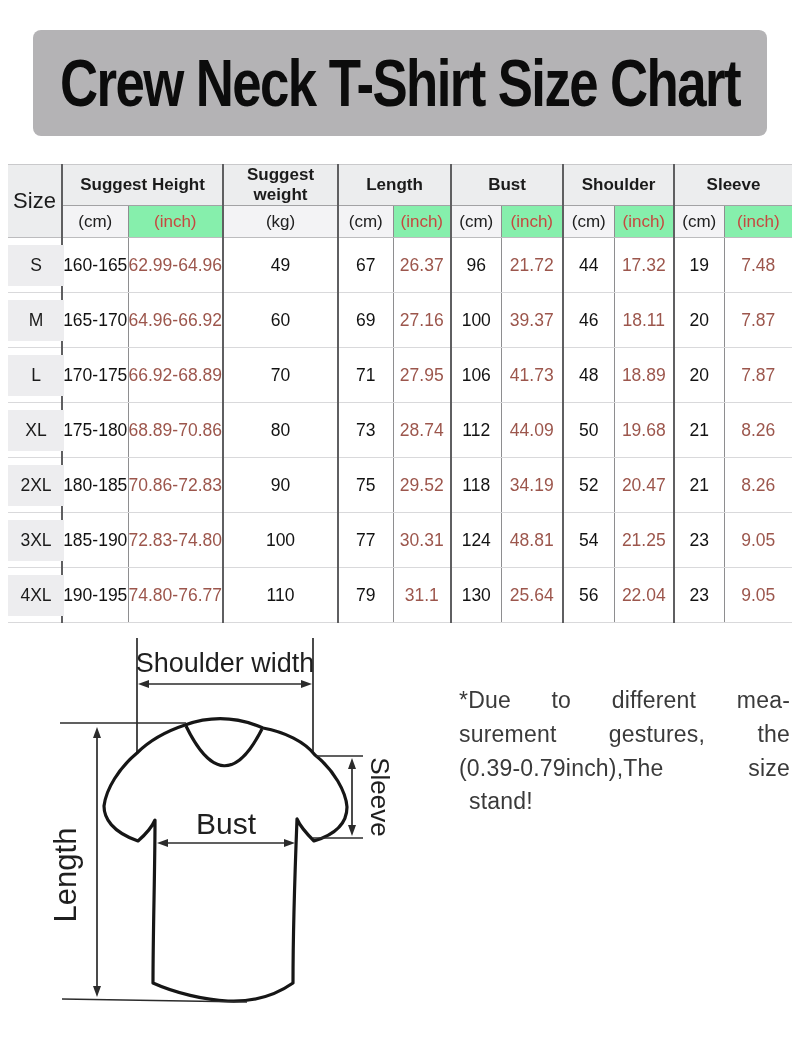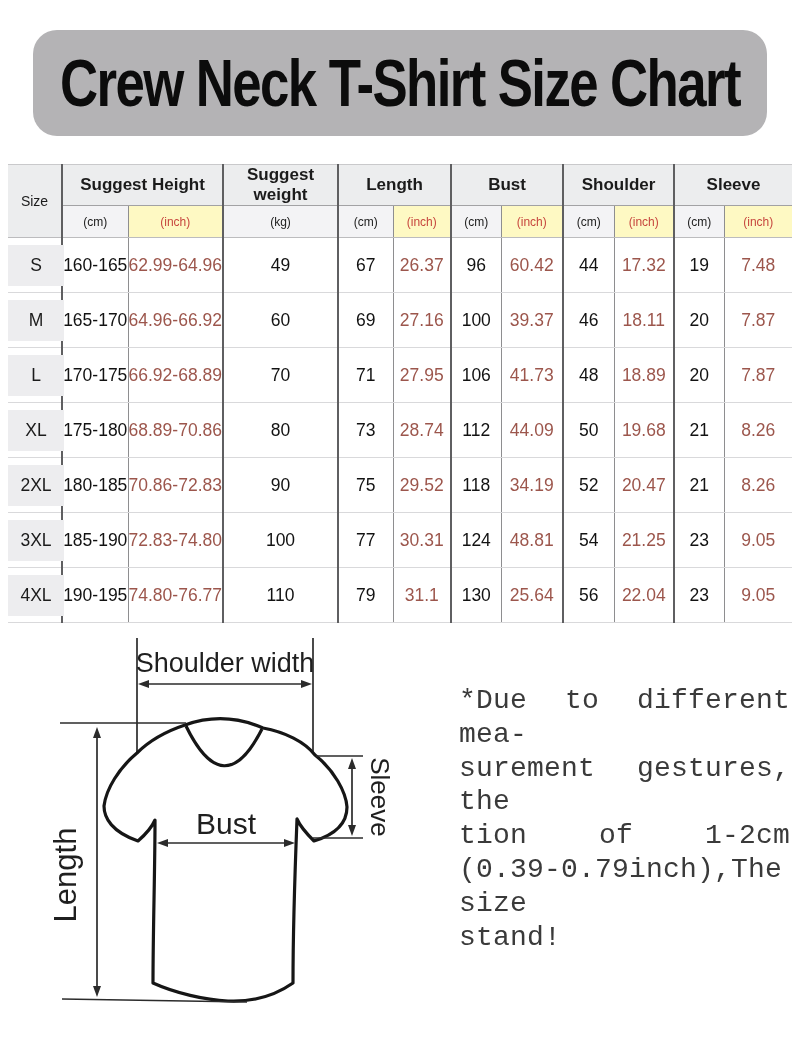--- a/index.html
+++ b/index.html
@@ -5,21 +5,21 @@
   html,body { margin:0; padding:0; }
   body {
     width:800px; height:1040px; position:relative; overflow:hidden;
     background:#ffffff;
     font-family:"Liberation Sans", sans-serif;
   }
 
   
   .banner {
     position:absolute; left:33px; top:30px; width:734px; height:106px;
-    background:#b4b3b5; border-radius:24px;
+    background:#b4b3b5; border-radius:8px;
     display:flex; align-items:center; justify-content:center;
   }
   .banner h1 {
     margin:0; font-size:66px; font-weight:700; color:#0c0c0c;
     white-space:nowrap; letter-spacing:-2px;
     transform:scaleX(0.80);
     font-family:"Liberation Sans", sans-serif;
   }
 
   
@@ -30,28 +30,28 @@
   .size-table th, .size-table td {
     text-align:center; vertical-align:middle; padding:0;
     font-family:"Liberation Sans", sans-serif;
   }
   .size-table thead th { border-top:1px solid #c9c9cb; }
   .size-table th.group {
     background:#ecedee; font-size:17px; font-weight:700; color:#1b1b1b;
     height:32px; border-bottom:1px solid #a2a2a4;
   }
   .size-table th.size-h {
-    background:#ecedee; font-size:14px; font-weight:400; color:#1b1b1b;
+    background:#ecedee; font-size:22px; font-weight:400; color:#1b1b1b;
     border-bottom:1px solid #bcbcbe;
   }
   .size-table th.sub {
-    background:#f3f3f5; font-weight:400; font-size:12px; color:#202020;
+    background:#f3f3f5; font-weight:400; font-size:17px; color:#202020;
     height:31px; border-bottom:1px solid #bcbcbe;
   }
-  .size-table th.sub.inch { color:#c7473f; background:#fef9c3; }
+  .size-table th.sub.inch { color:#c7473f; background:#86efac; }
   .size-table tbody td {
     height:54px; font-size:17.5px; color:#121212; background:#fff;
     border-bottom:1px solid #d9d9db;
   }
   .size-table tbody td.inch { color:#9c564c; }
   .gsep { border-left:2px solid #5f5f61; }
   .isep { border-left:1px solid #8e8e90; }
   .size-chip {
     display:inline-block; background:#ededef; padding:10px 12px;
     min-width:32px; font-size:17.5px; color:#1b1b1b;
@@ -61,25 +61,25 @@
   svg.diagram { position:absolute; left:30px; top:630px; }
   .shirt { fill:#ffffff; stroke:#161616; stroke-width:3.2; stroke-linejoin:round; }
   .shirt-line { fill:none; stroke:#161616; stroke-width:3.2; }
   .measure { stroke:#2b2b2b; stroke-width:1.7; }
   .mhead { fill:#2b2b2b; }
   .dlabel { fill:#1f1f1f; font-family:"Liberation Sans", sans-serif; }
 
   
   .note { position:absolute; left:459px; top:684px; width:331px; }
   .note-line {
-    font-size:28px; line-height:33.8px; color:#3a3a3a;
+    font-size:23px; line-height:33.8px; color:#3a3a3a;
     text-align:justify; text-align-last:justify; letter-spacing:0.2px;
-    font-family:Liberation Mono, monospace;
-  }
-  .note-line.last { text-align-last:left; }
+    font-family:Liberation Sans, sans-serif;
+  }
+  .note-line.last { text-align-last:left;margin-left:10px; }
 </style>
 </head>
 <body>
 
 <div class="banner">
   <h1>Crew Neck T-Shirt Size Chart</h1>
 </div>
 
 <table class="size-table">
   <colgroup>
@@ -122,21 +122,21 @@
   </thead>
   <tbody>
       <tr>
         <td><span class="size-chip">S</span></td>
         <td class="gsep">160-165</td>
         <td class="isep inch">62.99-64.96</td>
         <td class="gsep">49</td>
         <td class="gsep">67</td>
         <td class="isep inch">26.37</td>
         <td class="gsep">96</td>
-        <td class="isep inch">60.42</td>
+        <td class="isep inch">21.72</td>
         <td class="gsep">44</td>
         <td class="isep inch">17.32</td>
         <td class="gsep">19</td>
         <td class="isep inch">7.48</td>
       </tr>
       <tr>
         <td><span class="size-chip">M</span></td>
         <td class="gsep">165-170</td>
         <td class="isep inch">64.96-66.92</td>
         <td class="gsep">60</td>
@@ -265,16 +265,15 @@
   <line class="measure" x1="313" y1="838" x2="363" y2="838"></line>
   <line class="measure" x1="352" y1="762" x2="352" y2="832"></line>
   <polygon class="mhead" points="352,758 348,769 356,769"></polygon>
   <polygon class="mhead" points="352,836 348,825 356,825"></polygon>
   <text class="dlabel" x="371" y="797" font-size="26" text-anchor="middle" transform="rotate(90 371 797)">Sleeve</text>
 </svg>
 
 <div class="note">
     <div class="note-line">*Due to different mea-</div>
     <div class="note-line">surement gestures, the</div>
-    <div class="note-line">tion of 1-2cm</div>
     <div class="note-line">(0.39-0.79inch),The size</div>
     <div class="note-line last">stand!</div>
   </div>
 
 </body></html>

